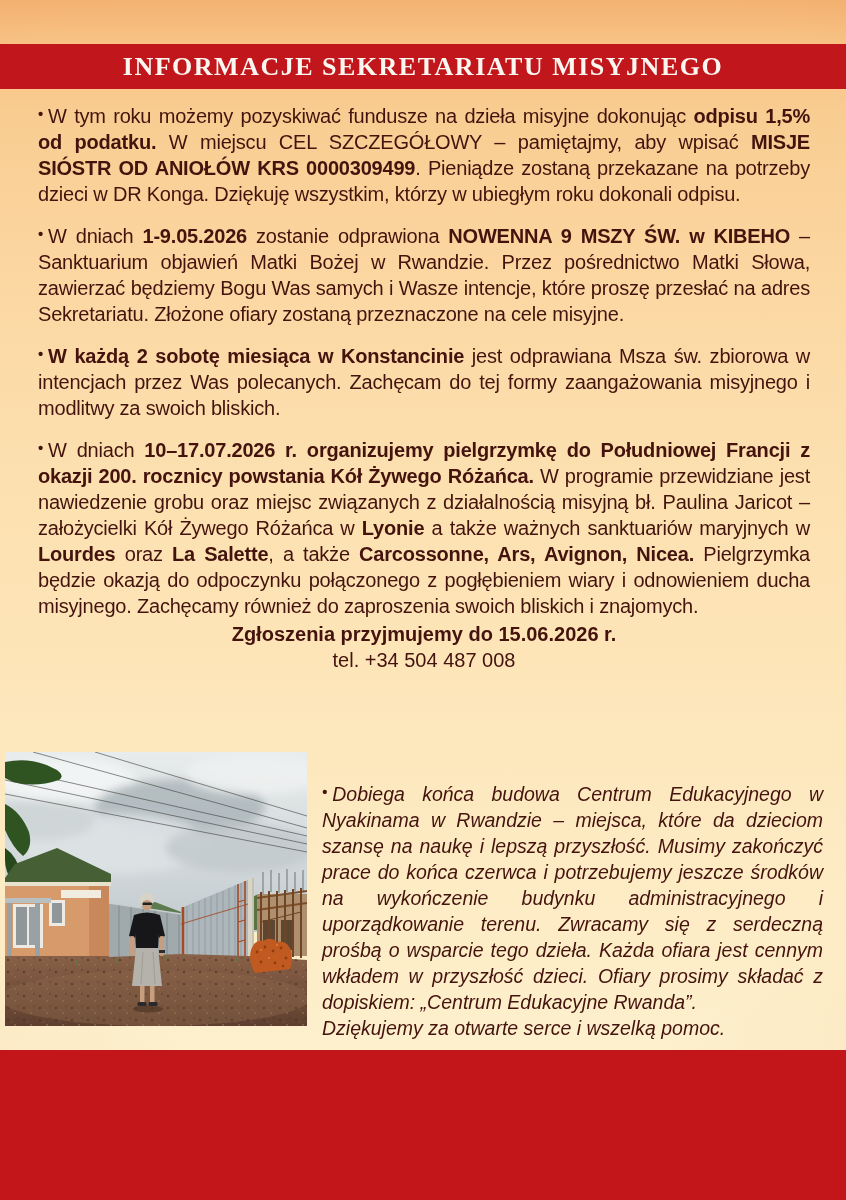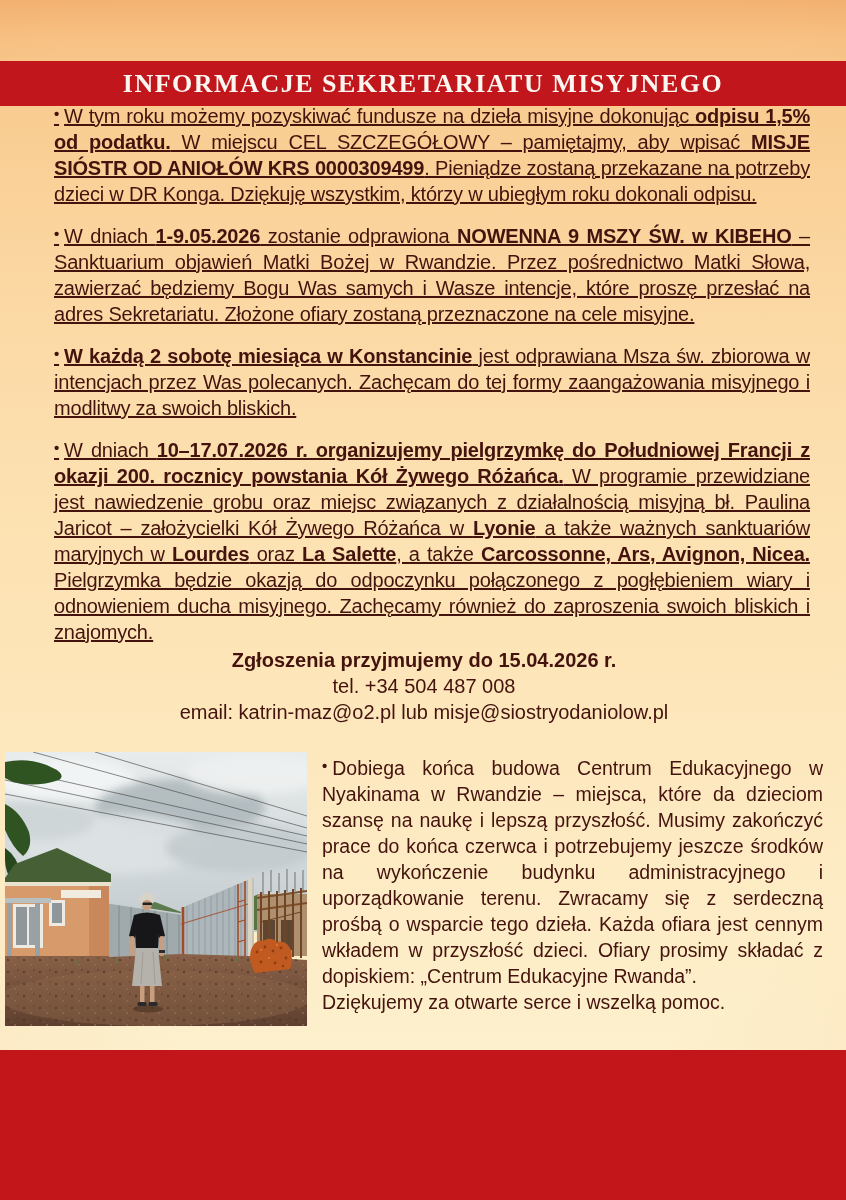--- a/index.html
+++ b/index.html
@@ -1,52 +1,51 @@
 <!DOCTYPE html>
 <html lang="pl"><head>
 <meta charset="utf-8">
 <style>
   html,body{margin:0;padding:0;}
   body{width:846px;height:1200px;overflow:hidden;font-family:"Liberation Sans",sans-serif;}
   .page{position:relative;width:846px;height:1200px;
     background:linear-gradient(180deg,#f3b272 0px,#f8c285 40px,#f9cd92 120px,#fbd7a2 280px,#fcdfae 450px,#fde4b6 620px,#fde9c0 800px,#fdedc7 950px,#fdf0cd 1050px,#fdf0cd 1200px);}
   .page::before{content:"";position:absolute;inset:0;pointer-events:none;
     background:radial-gradient(120% 90% at 50% 42%, rgba(255,255,255,0) 55%, rgba(222,134,56,.22) 100%);}
-  .titlebar{position:absolute;left:0;right:0;top:61px;height:45px;background:#c1161c;
+  .titlebar{position:absolute;left:0;right:0;top:44px;height:45px;background:#c1161c;
     display:flex;align-items:center;justify-content:center;}
   .titlebar span{color:#fbf7f0;font-family:"Liberation Serif",serif;font-size:26px;font-weight:600;letter-spacing:1.5px;}
   .content{position:absolute;left:38px;right:36px;top:101px;color:#44130d;}
-  .para{margin:0 0 14px 16px;font-size:20px;line-height:26px;text-align:justify;letter-spacing:-.2px;text-decoration:underline;}
+  .para{margin:0 0 14px 0;font-size:20px;line-height:26px;text-align:justify;letter-spacing:-.2px;}
   .para .b, .b{font-weight:700;}
   .bullet{font-size:15px;vertical-align:4px;margin-right:5px;font-weight:700;}
   .centerline{text-align:center;font-size:20px;line-height:26px;}
   .centerline.bold{font-weight:700;}
   .photo{position:absolute;left:5px;top:752px;width:302px;height:274px;overflow:hidden;}
   .photo svg{display:block;width:100%;height:100%;}
-  .sidetext{position:absolute;left:322px;top:753px;width:501px;color:#44130d;
-    font-size:19.5px;line-height:26px;text-align:justify;}
+  .sidetext{position:absolute;left:322px;top:779px;width:501px;color:#44130d;
+    font-size:19.5px;line-height:26px;text-align:justify;font-style:italic;}
   .footer{position:absolute;left:0;right:0;top:1050px;height:150px;background:#c2161a;}
 </style>
 </head>
 <body>
 
 <div class="page">
 
   <div class="titlebar">
     <span>INFORMACJE SEKRETARIATU MISYJNEGO</span>
   </div>
 
   <div class="content">
     <p class="para"><span class="bullet">•</span><span><span>W tym roku możemy pozyskiwać fundusze na dzieła misyjne dokonując </span><span class="b">odpisu 1,5% od podatku.</span><span> W miejscu CEL SZCZEGÓŁOWY – pamiętajmy, aby wpisać </span><span class="b">MISJE SIÓSTR OD ANIOŁÓW KRS 0000309499</span><span>. Pieniądze zostaną przekazane na potrzeby dzieci w DR Konga. Dziękuję wszystkim, którzy w ubiegłym roku dokonali odpisu.</span></span></p>
     <p class="para"><span class="bullet">•</span><span><span>W dniach </span><span class="b">1-9.05.2026</span><span> zostanie odprawiona </span><span class="b">NOWENNA 9 MSZY ŚW. w KIBEHO</span><span> – Sanktuarium objawień Matki Bożej w Rwandzie. Przez pośrednictwo Matki Słowa, zawierzać będziemy Bogu Was samych i Wasze intencje, które proszę przesłać na adres Sekretariatu. Złożone ofiary zostaną przeznaczone na cele misyjne.</span></span></p>
     <p class="para"><span class="bullet">•</span><span><span class="b">W każdą 2 sobotę miesiąca w Konstancinie</span><span> jest odprawiana Msza św. zbiorowa w intencjach przez Was polecanych. Zachęcam do tej formy zaangażowania misyjnego i modlitwy za swoich bliskich.</span></span></p>
     <p class="para" style="margin-bottom:2px"><span class="bullet">•</span><span><span>W dniach </span><span class="b">10–17.07.2026 r. organizujemy pielgrzymkę do Południowej Francji z okazji 200. rocznicy powstania Kół Żywego Różańca.</span><span> W programie przewidziane jest nawiedzenie grobu oraz miejsc związanych z działalnością misyjną bł. Paulina Jaricot – założycielki Kół Żywego Różańca w </span><span class="b">Lyonie</span><span> a także ważnych sanktuariów maryjnych w </span><span class="b">Lourdes</span><span> oraz </span><span class="b">La Salette</span><span>, a także </span><span class="b">Carcossonne, Ars, Avignon, Nicea.</span><span> Pielgrzymka będzie okazją do odpoczynku połączonego z pogłębieniem wiary i odnowieniem ducha misyjnego. Zachęcamy również do zaproszenia swoich bliskich i znajomych.</span></span></p>
-    <div class="centerline bold">Zgłoszenia przyjmujemy do 15.04.2026 r.</div>
+    <div class="centerline bold">Zgłoszenia przyjmujemy do 15.06.2026 r.</div>
     <div class="centerline">tel. +34 504 487 008</div>
-    <div class="centerline">email: katrin-maz@o2.pl lub misje@siostryodaniolow.pl</div>
   </div>
 
   <div class="photo">
     <svg viewBox="0 0 302 274" preserveAspectRatio="none">
       <defs>
         <linearGradient id="sky" x1="0" y1="0" x2="0" y2="1">
           <stop offset="0" stop-color="#e8ecec"></stop>
             <stop offset="1" stop-color="#c3cbcf"></stop>
         </linearGradient>
         <linearGradient id="gnd" x1="0" y1="0" x2="0" y2="1">

